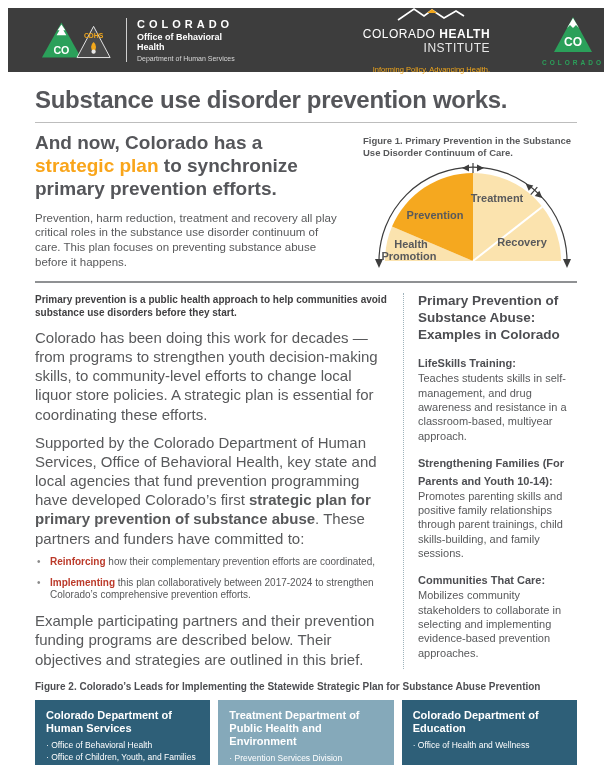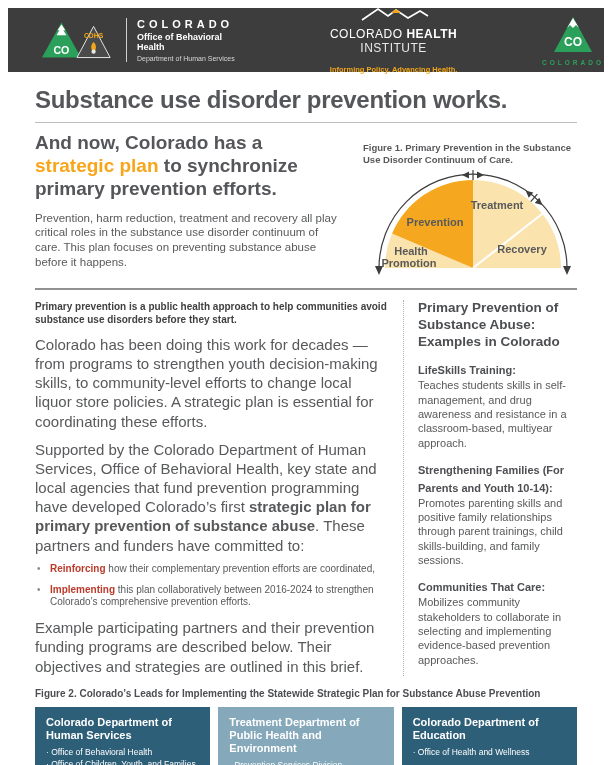--- a/index.html
+++ b/index.html
@@ -8,39 +8,39 @@
   .page { width:612px; height:765px; background:#fff; position:relative; overflow:hidden; margin:0 auto; }
 
   
   .hdr { position:absolute; top:8px; left:8px; right:8px; height:64px; background:#3d3d3d;
          display:flex; align-items:center; }
   .hdr-left { display:flex; align-items:center; margin-left:32px; }
   .cdhs-text { margin-left:10px; padding-left:10px; border-left:1px solid #cfcfcf; color:#fff; }
   .cdhs-state { font-size:11px; font-weight:bold; letter-spacing:4px; }
   .cdhs-office { font-size:9px; font-weight:bold; margin-top:2px; }
   .cdhs-dept { font-size:7px; color:#d8d8d8; margin-top:3px; }
-  .hdr-center { margin-left:48px; text-align:center; }
+  .hdr-center { margin-left:48px; text-align:right; }
   .chi-name { color:#fff; font-size:12px; letter-spacing:0.5px; margin-top:1px; }
   .chi-name .b { font-weight:bold; }
   .chi-name .lt { color:#e8e8e8; }
-  .chi-tag { color:#f2a71b; font-size:7.5px; font-weight:bold; margin-top:10px; }
+  .chi-tag { color:#f2a71b; font-size:7.5px; font-weight:normal; margin-top:10px; }
   .hdr-right { margin-left:52px; text-align:center; }
   .co-state { color:#2ba05a; font-size:6.5px; font-weight:bold; letter-spacing:3px; margin-top:1px; }
 
   
   .title { margin:86px 35px 0; font-size:24px; font-weight:bold; color:#55565a; letter-spacing:-0.3px; }
   .title-rule { margin:8px 35px 0; border-top:1px solid #bdbdbd; }
 
   
   .hero { display:flex; margin:8px 35px 0; }
   .hero-left { width:310px; }
   .subtitle { font-size:19px; font-weight:bold; color:#55565a; line-height:1.22; }
   .subtitle .hl { color:#f9a51a; }
   .hero-para { margin-top:10px; font-size:11.5px; line-height:1.28; color:#58595b; }
-  .hero-right { flex:1; padding-left:18px; padding-top:4px;margin-top:7px; }
+  .hero-right { flex:1; padding-left:18px; padding-top:4px; }
   .fig-caption { font-size:9.5px; font-weight:bold; color:#58595b; line-height:1.25; }
   .fig1-svg { display:block; margin-top:4px; margin-left:6px; }
   .fig1-svg text { font-size:11px; font-weight:bold; fill:#58595b; }
 
   .divider { margin:8px 35px 0; border-top:2px solid #8f9193; }
 
   
   .cols { display:flex; margin:10px 35px 0; }
   .col-main { width:368px; padding-right:16px; }
   .main-heading { font-size:10px; font-weight:bold; color:#414042; line-height:1.3; }
@@ -165,21 +165,21 @@
       <div class="main-heading">Primary prevention is a public health approach to help communities avoid substance use disorders before they start.</div>
       <p class="para">Colorado has been doing this work for decades — from programs to strengthen youth decision-making skills, to community-level efforts to change local liquor store policies. A strategic plan is essential for coordinating these efforts.</p>
       <p class="para">
         <span>Supported by the Colorado Department of Human Services, Office of Behavioral Health, key state and local agencies that fund prevention programming have developed Colorado’s first </span><b>strategic plan for primary prevention of substance abuse</b><span>.  These partners and funders have committed to:</span>
       </p>
       <ul class="bullets">
         <li>
           <span class="lead">Reinforcing</span><span> how their complementary prevention efforts are coordinated,</span>
         </li>
         <li>
-          <span class="lead">Implementing</span><span> this plan collaboratively between 2016-2024 to strengthen Colorado’s comprehensive prevention efforts.</span>
+          <span class="lead">Implementing</span><span> this plan collaboratively between 2017-2024 to strengthen Colorado’s comprehensive prevention efforts.</span>
         </li>
       </ul>
       <p class="para">Example participating partners and their prevention funding programs are described below. Their objectives and strategies are outlined in this brief.</p>
     </div>
 
     <div class="col-side">
       <div class="side-heading">Primary Prevention of Substance Abuse: Examples in Colorado</div>
       <div class="side-item">
         <span class="side-item-title">LifeSkills Training:</span>
         <div class="side-item-body">Teaches students skills in self-management, and drug awareness and resistance in a classroom-based, multiyear approach.</div>

